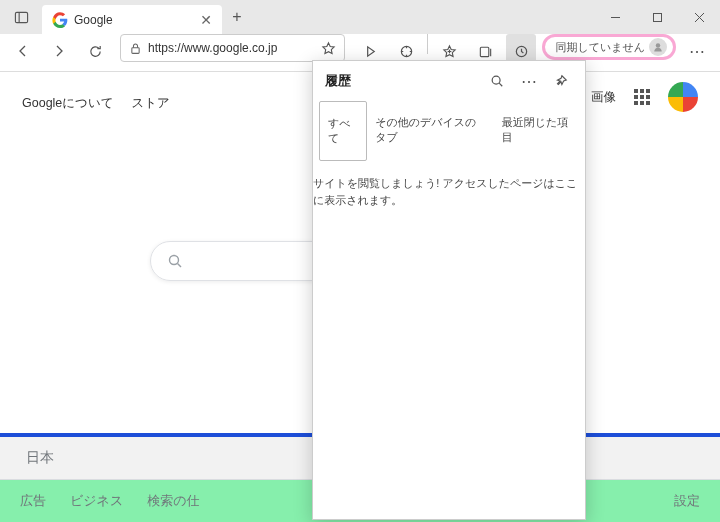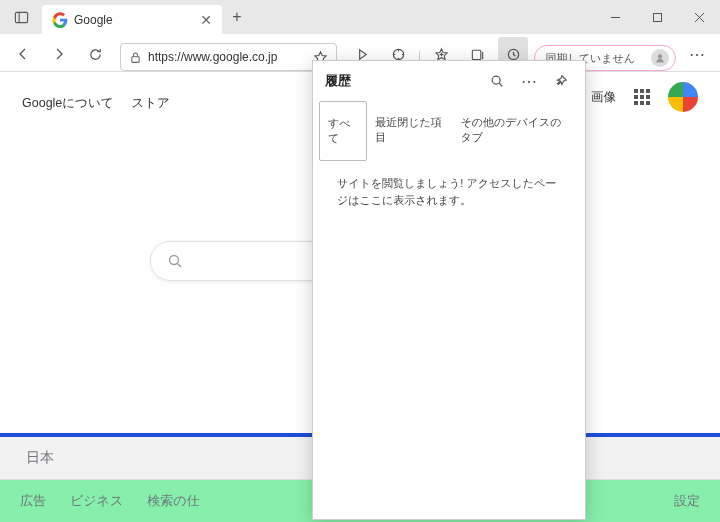--- a/index.html
+++ b/index.html
@@ -7,27 +7,27 @@
 .titlebar{height:34px;display:flex;align-items:center;background:#e8e8e8}
 .tab-actions{display:flex;align-items:center;padding:0 6px}
 .tab-icon-btn{width:30px;height:30px;display:flex;align-items:center;justify-content:center;color:#555}
 .tab{display:flex;align-items:center;background:#fff;height:30px;border-radius:4px 4px 0 0;padding:0 10px;margin-top:6px;gap:6px;width:180px}
 .tab-favicon{width:16px;height:16px}
 .tab-title{font-size:12px;color:#333;flex:1;overflow:hidden;text-overflow:ellipsis;white-space:nowrap}
 .tab-close{color:#666;font-size:14px}
 .newtab{width:30px;height:30px;display:flex;align-items:center;justify-content:center;color:#555;font-size:16px}
 .wincontrols{margin-left:auto;display:flex}
 .wincontrols div{width:42px;height:30px;display:flex;align-items:center;justify-content:center;color:#555}
-.toolbar{height:38px;background:#fff;display:flex;align-items:flex-end;padding:0 8px;gap:6px;border-bottom:1px solid #ddd}
+.toolbar{height:38px;background:#fff;display:flex;align-items:flex-start;padding:0 8px;gap:6px;border-bottom:1px solid #ddd}
 .tbtn{width:30px;height:34px;display:flex;align-items:center;justify-content:center;color:#555}
 .tbtn.active{background:#e0e0e0;border-radius:3px}
 .addr{display:flex;align-items:center;height:28px;background:#fff;border:1px solid #ccc;border-radius:4px;padding:0 8px;gap:6px;flex:1;margin:0 4px}
 .addr-text{font-size:12px;color:#333}
 .addr-star{margin-left:auto;color:#555}
-.sync-pill{display:flex;align-items:center;gap:16px;border:1px solid #f9a8d4;border-radius:14px;height:26px;padding:0 6px 0 10px;font-size:11px;color:#555}
+.sync-pill{display:flex;align-items:center;gap:4px;border:3px solid #f9a8d4;border-radius:14px;height:26px;padding:0 6px 0 10px;font-size:11px;color:#555}
 .sync-avatar{width:18px;height:18px;border-radius:50%;background:#ddd;display:flex;align-items:center;justify-content:center}
 .content{position:absolute;top:72px;left:0;right:0;bottom:0;background:#fff}
 .ghead{display:flex;align-items:flex-end;padding:10px 22px;gap:18px;font-size:12.5px;color:#333}
 .ghead .right{margin-left:auto;display:flex;align-items:center;gap:18px}
 .apps-icon{display:grid;grid-template-columns:repeat(3,4px);grid-template-rows:repeat(3,4px);gap:2px}
 .apps-icon span{background:#555}
 .prof-circle{width:30px;height:30px;border-radius:50%;background:conic-gradient(#4285f4 0 90deg,#ea4335 90deg 180deg,#fbbc05 180deg 270deg,#34a853 270deg 360deg)}
 .glogo{display:flex;justify-content:center;margin-top:20px}
 .glogo-ring{width:64px;height:64px;border:10px solid #4285f4;border-radius:50%;border-right-color:transparent;transform:rotate(20deg)}
 .gsearch{display:flex;justify-content:center;margin-top:35px}
@@ -40,21 +40,21 @@
 .gfoot-bot{background:#86efac;padding:12px 20px;font-size:13px;color:#70757a;display:flex;gap:24px;border-top:1px solid #dadce0}
 .gfoot-bot .fr{margin-left:auto}
 .hist-panel{position:absolute;top:60px;left:312px;width:274px;height:460px;background:#fff;border:1px solid #ccc;box-shadow:0 4px 18px rgba(0,0,0,0.2);z-index:10}
 .hist-head{display:flex;align-items:center;padding:8px 12px;gap:8px}
 .hist-title{font-size:13px;font-weight:600;color:#222}
 .hist-head .sp{flex:1}
 .hist-ibtn{width:24px;height:24px;display:flex;align-items:center;justify-content:center;color:#555}
 .hist-tabs{display:flex;gap:0;padding:0 6px;font-size:11px;color:#444}
 .hist-tab{padding:14px 8px;cursor:pointer}
 .hist-tab.active{border:1px solid #bbb;border-radius:2px}
-.hist-msg{font-size:11px;color:#444;padding:14px 24px;line-height:1.5}
+.hist-msg{font-size:11px;color:#444;padding:14px 0;line-height:1.5}
 svg{display:block}
 </style>
 </head>
 <body>
 
 <div class="titlebar">
   <div class="tab-actions">
     <div class="tab-icon-btn">
       <svg width="15" height="15" viewBox="0 0 16 16" fill="none" stroke="currentColor" stroke-width="1.2">
           <rect x="1.5" y="2.5" width="13" height="11" rx="1.5"></rect>
@@ -223,17 +223,17 @@
       </div>
     <div class="hist-ibtn">⋯</div>
     <div class="hist-ibtn">
         <svg width="14" height="14" viewBox="0 0 16 16" fill="none" stroke="currentColor" stroke-width="1.3">
           <path d="M9 2l5 5-3 1-2 4-1-3-3 3-1-1 3-3-3-1 4-2z"></path>
         </svg>
       </div>
   </div>
   <div class="hist-tabs">
     <div class="hist-tab active">すべて</div>
+    <div class="hist-tab">その他のデバイスのタブ</div>
     <div class="hist-tab">最近閉じた項目</div>
-    <div class="hist-tab">その他のデバイスのタブ</div>
   </div>
   <div class="hist-msg">サイトを閲覧しましょう! アクセスしたページはここに表示されます。</div>
 </div>
 
 </body></html>

